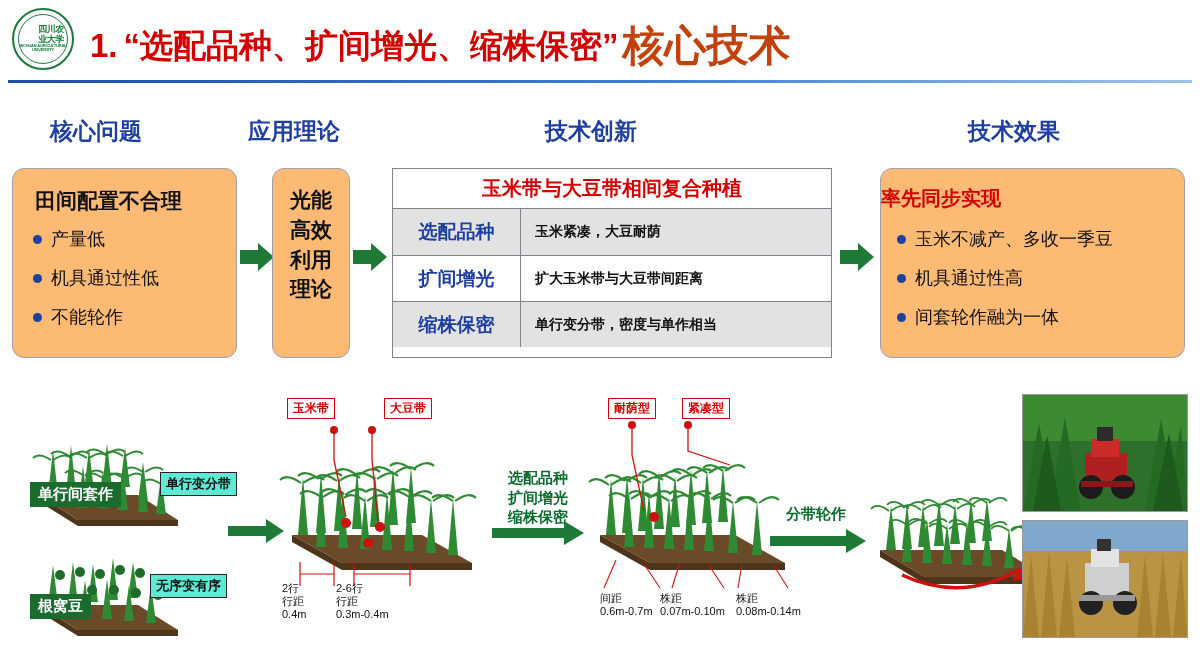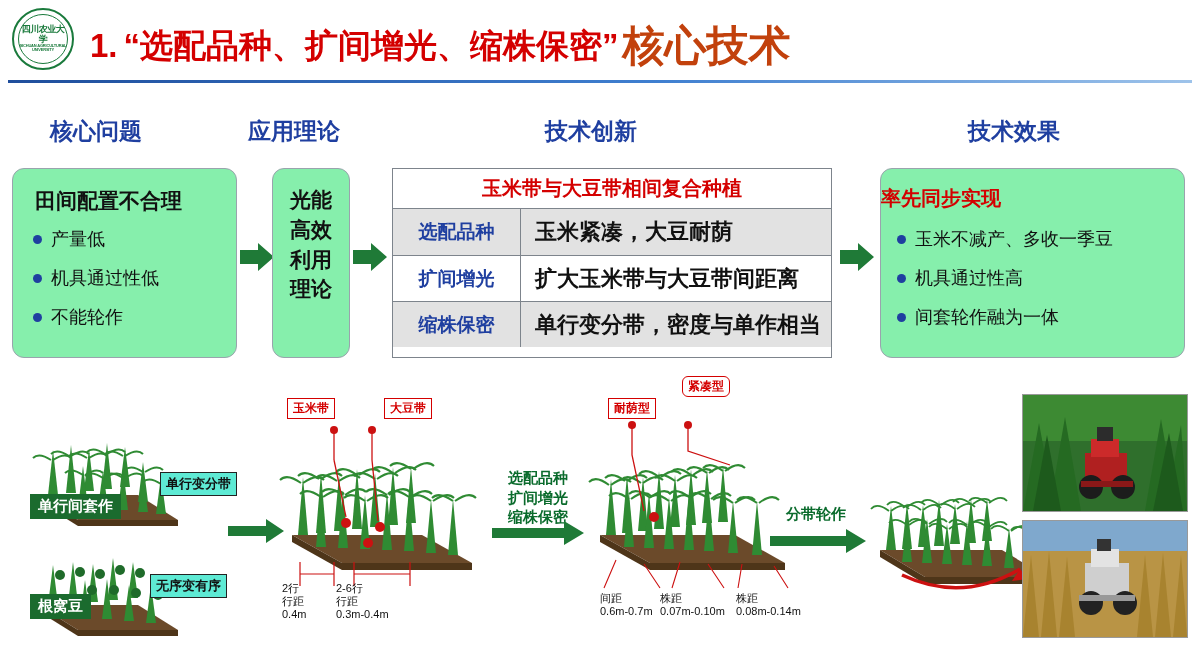--- a/index.html
+++ b/index.html
@@ -23,21 +23,21 @@
   }
   .logo .inner {
     width: 50px; height: 50px; border-radius: 50%;
     border: 1px solid #1a7a3c;
     display: flex; align-items: center; justify-content: center;
     flex-direction: column;
     color: #1a7a3c;
     font-size: 7px; line-height: 1.05; text-align: center;
     font-weight: bold;
   }
-  .logo .inner .cn { font-size: 9px; letter-spacing: -0.5px; }
+  .logo .inner .cn { font-size: 9px; letter-spacing: -0.5px; padding-left: 16px; }
   .logo .inner .en { font-size: 4px; letter-spacing: -0.2px; }
 
   .title-bar {
     position: absolute; left: 90px; top: 18px; right: 10px;
     height: 56px;
     display: flex; align-items: center;
   }
   .title-num {
     color: #d40000; font-size: 33px; font-weight: bold;
     margin-right: 6px;
@@ -58,21 +58,21 @@
     font-size: 23px;
     font-weight: bold;
     white-space: nowrap;
   }
 
   
   .rbox {
     position: absolute;
     border: 1.5px solid #9aa3ad;
     border-radius: 12px;
-    background: #86efac;
+    background: #fdba74;
   }
 
   .box1-title {
     position: absolute; left: 22px; top: 18px;
     font-size: 21px; font-weight: bold; color: #111;
     white-space: nowrap;
   }
   .bullet-list { position: absolute; left: 20px; top: 58px; }
   .bullet {
     display: flex; align-items: center;
@@ -114,21 +114,21 @@
   .tbl-row .c1 {
     width: 128px; flex: none;
     display: flex; align-items: center; justify-content: center;
     color: #1f3fa0; font-size: 19px; font-weight: bold;
     border-right: 1.5px solid #7d848c;
   }
   .tbl-row .c2 {
     flex: 1;
     display: flex; align-items: center;
     padding-left: 14px;
-    color: #111; font-size: 22px; font-weight: bold;
+    color: #111; font-size: 14px; font-weight: bold;
   }
   .tbl-row + .tbl-row { border-top: 1.5px solid #7d848c; }
 
   .box4-title {
     position: absolute; left: 0; right: 0; top: 16px;
     text-align: left;
     font-size: 20px; font-weight: bold; color: #d40000;
   }
 
   .label-box {
@@ -340,21 +340,21 @@
     <circle cx="82" cy="184" r="5"></circle>
       <circle cx="102" cy="180" r="5"></circle>
     <circle cx="122" cy="183" r="5"></circle>
       <circle cx="74" cy="200" r="5"></circle>
     <circle cx="96" cy="200" r="5"></circle>
       <circle cx="118" cy="203" r="5"></circle>
     <circle cx="140" cy="205" r="5"></circle>
   </g>
 </svg>
 
-<div class="label-green" style="left:30px; top:494px;">单行间套作</div>
+<div class="label-green" style="left:30px; top:482px;">单行间套作</div>
 <div class="label-green" style="left:30px; top:594px;">根窝豆</div>
 <div class="label-box" style="left:160px; top:472px;">单行变分带</div>
 <div class="label-box" style="left:150px; top:574px;">无序变有序</div>
 
 <svg style="position:absolute; left:228px; top:518px;" width="56" height="26" viewBox="0 0 56 26">
   <polygon points="0,8 38,8 38,1 56,13 38,25 38,18 0,18" fill="#1f7a37"></polygon>
 </svg>
 
 <svg style="position:absolute; left:272px; top:405px;" width="220" height="175" viewBox="0 0 220 175">
   <polygon points="20,130 150,130 200,158 70,158" fill="#6b4a2a"></polygon>
@@ -509,21 +509,21 @@
       <circle cx="108" cy="20" r="4"></circle>
     <circle cx="74" cy="112" r="5"></circle>
   </g>
   <g stroke="#cc1111" stroke-width="1.3" fill="none">
     <path d="M52,20 L52,50 L64,106"></path>
       <path d="M108,20 L108,46 L150,60"></path>
   </g>
 </svg>
 
 <div class="label-red" style="left:608px; top:398px;">耐荫型</div>
-<div class="label-red" style="left:682px; top:376px;border-radius:6px;">紧凑型</div>
+<div class="label-red" style="left:682px; top:398px;">紧凑型</div>
 
 <svg style="position:absolute; left:592px; top:558px;" width="210" height="40" viewBox="0 0 210 40">
   <path d="M24,2 L12,30 M52,6 L68,30 M88,4 L80,30 M116,6 L132,30 M150,6 L146,30 M182,8 L196,30" stroke="#cc1111" stroke-width="1.1" fill="none"></path>
 </svg>
 
 <div class="txt-small" style="left:600px; top:592px; width:62px;">
   <div>间距</div>
   <div>0.6m-0.7m</div>
 </div>
 <div class="txt-small" style="left:660px; top:592px; width:74px;">

